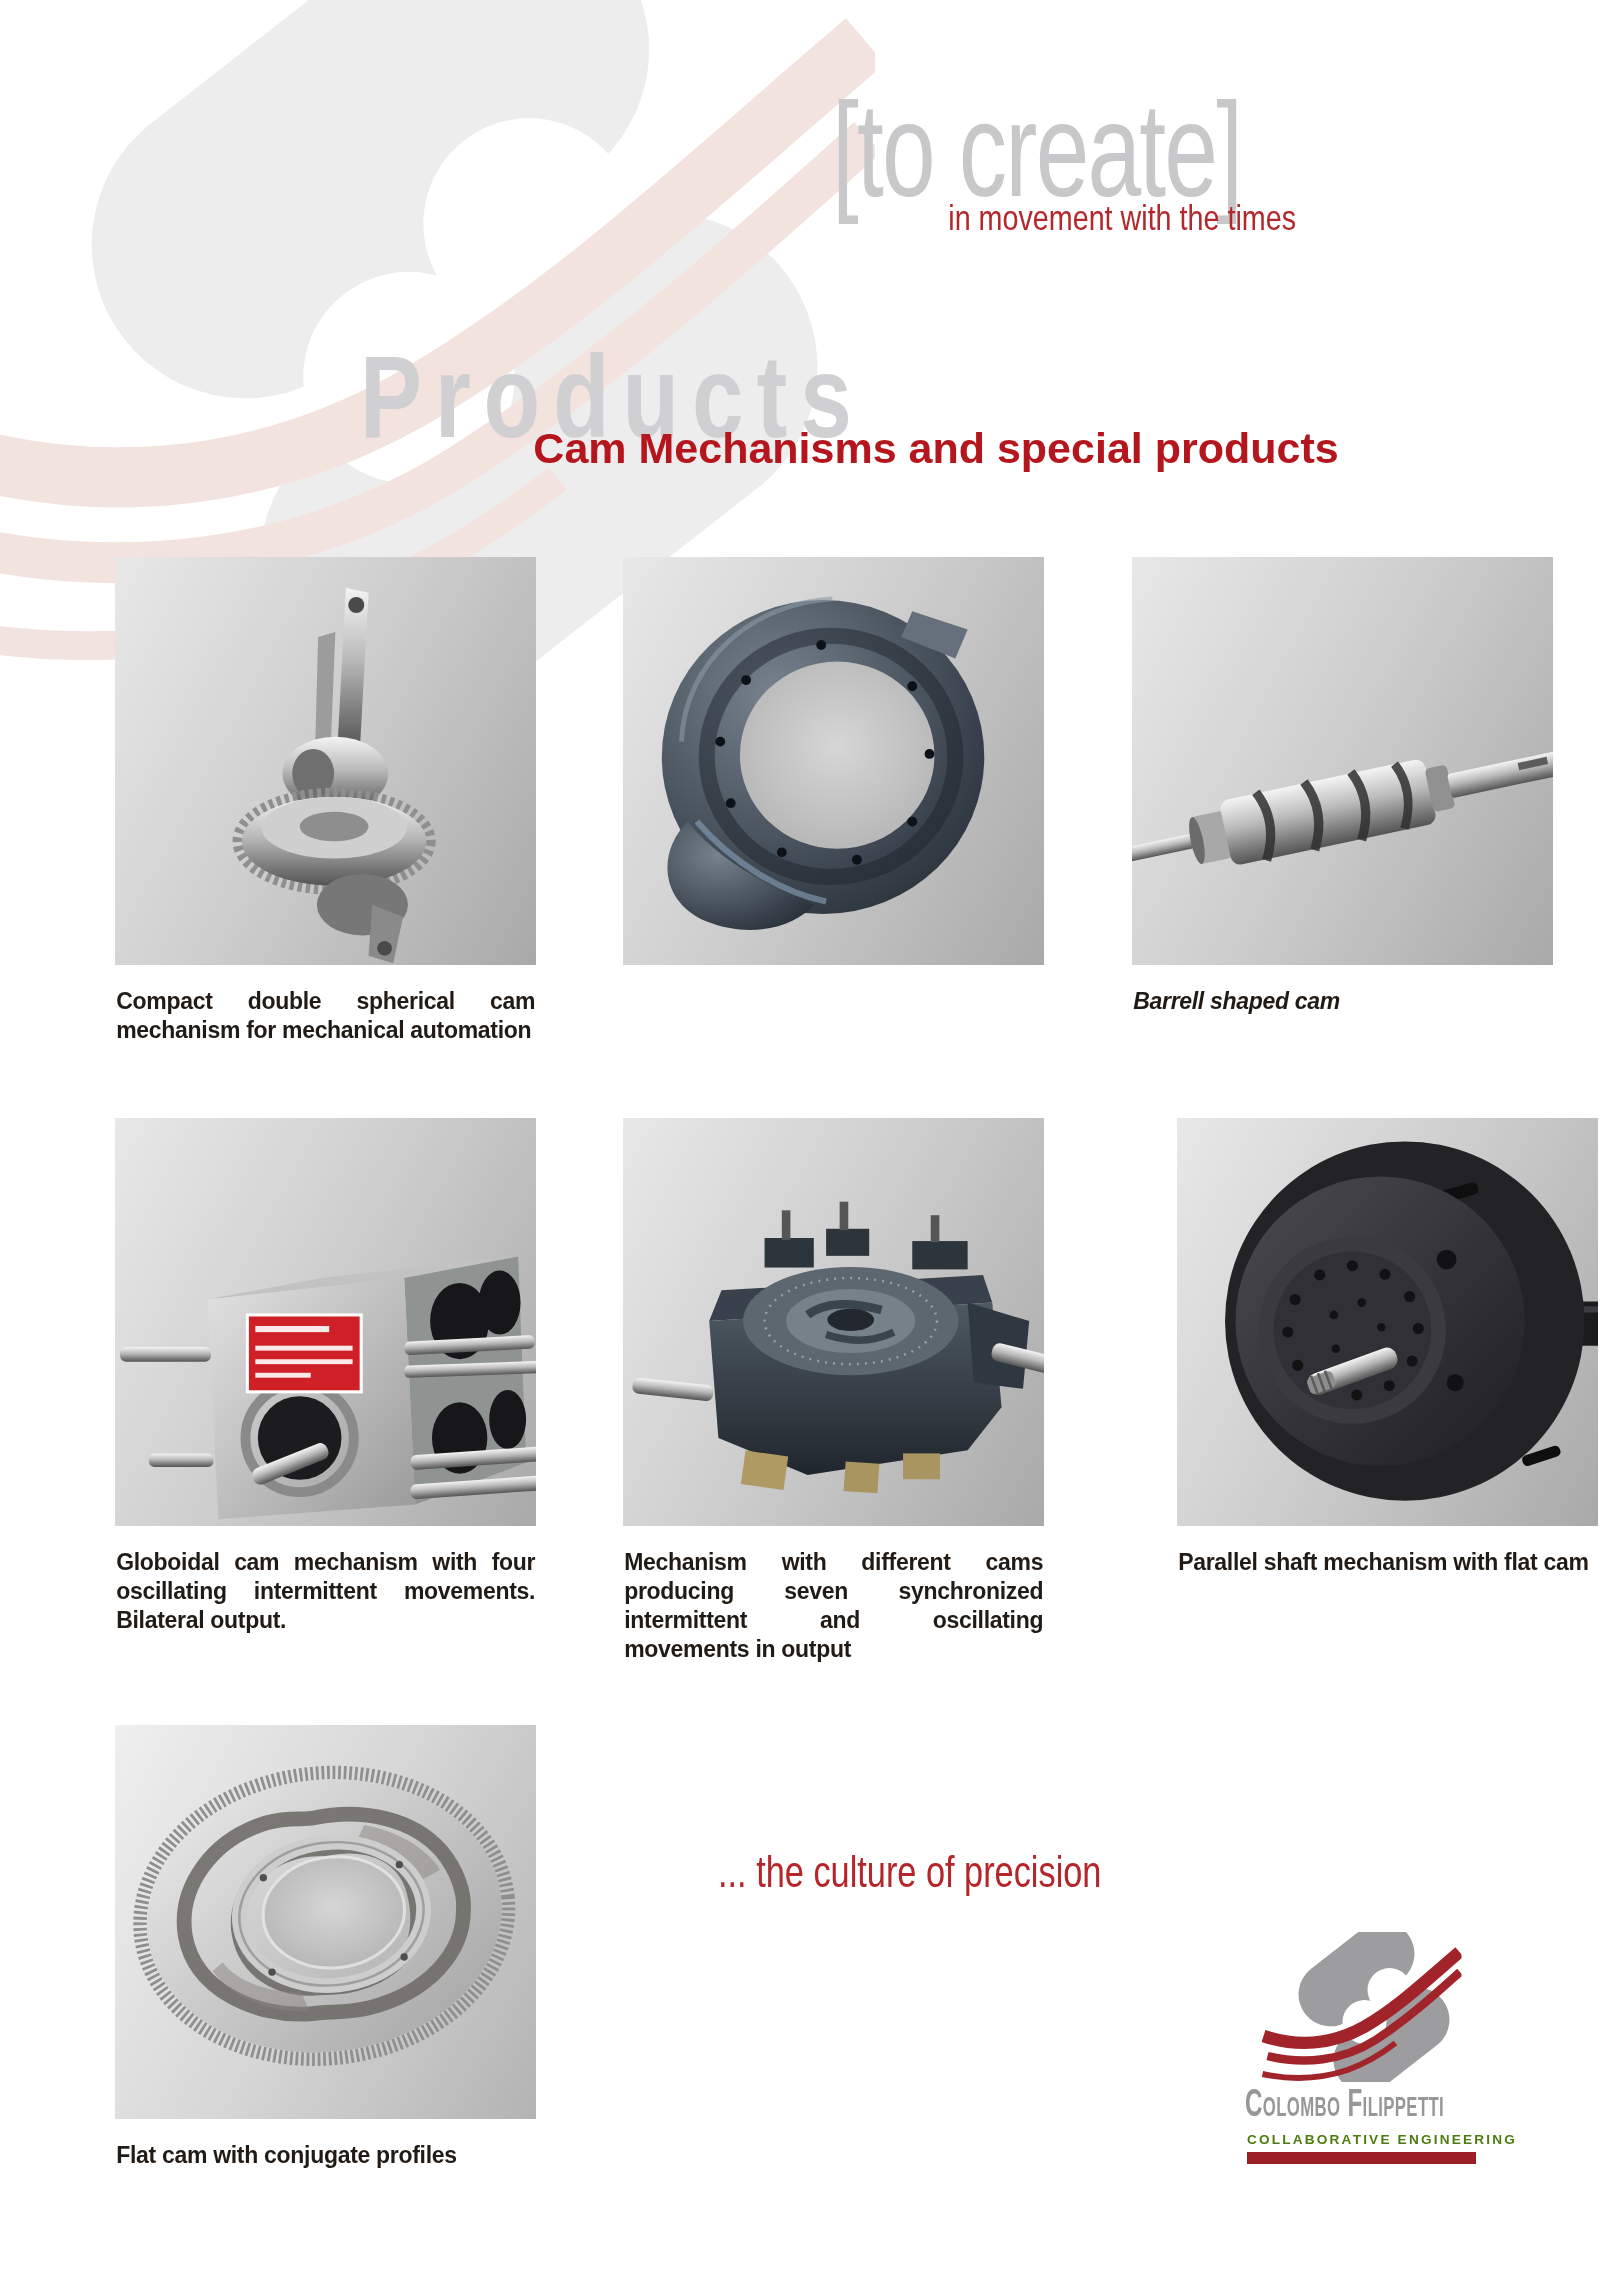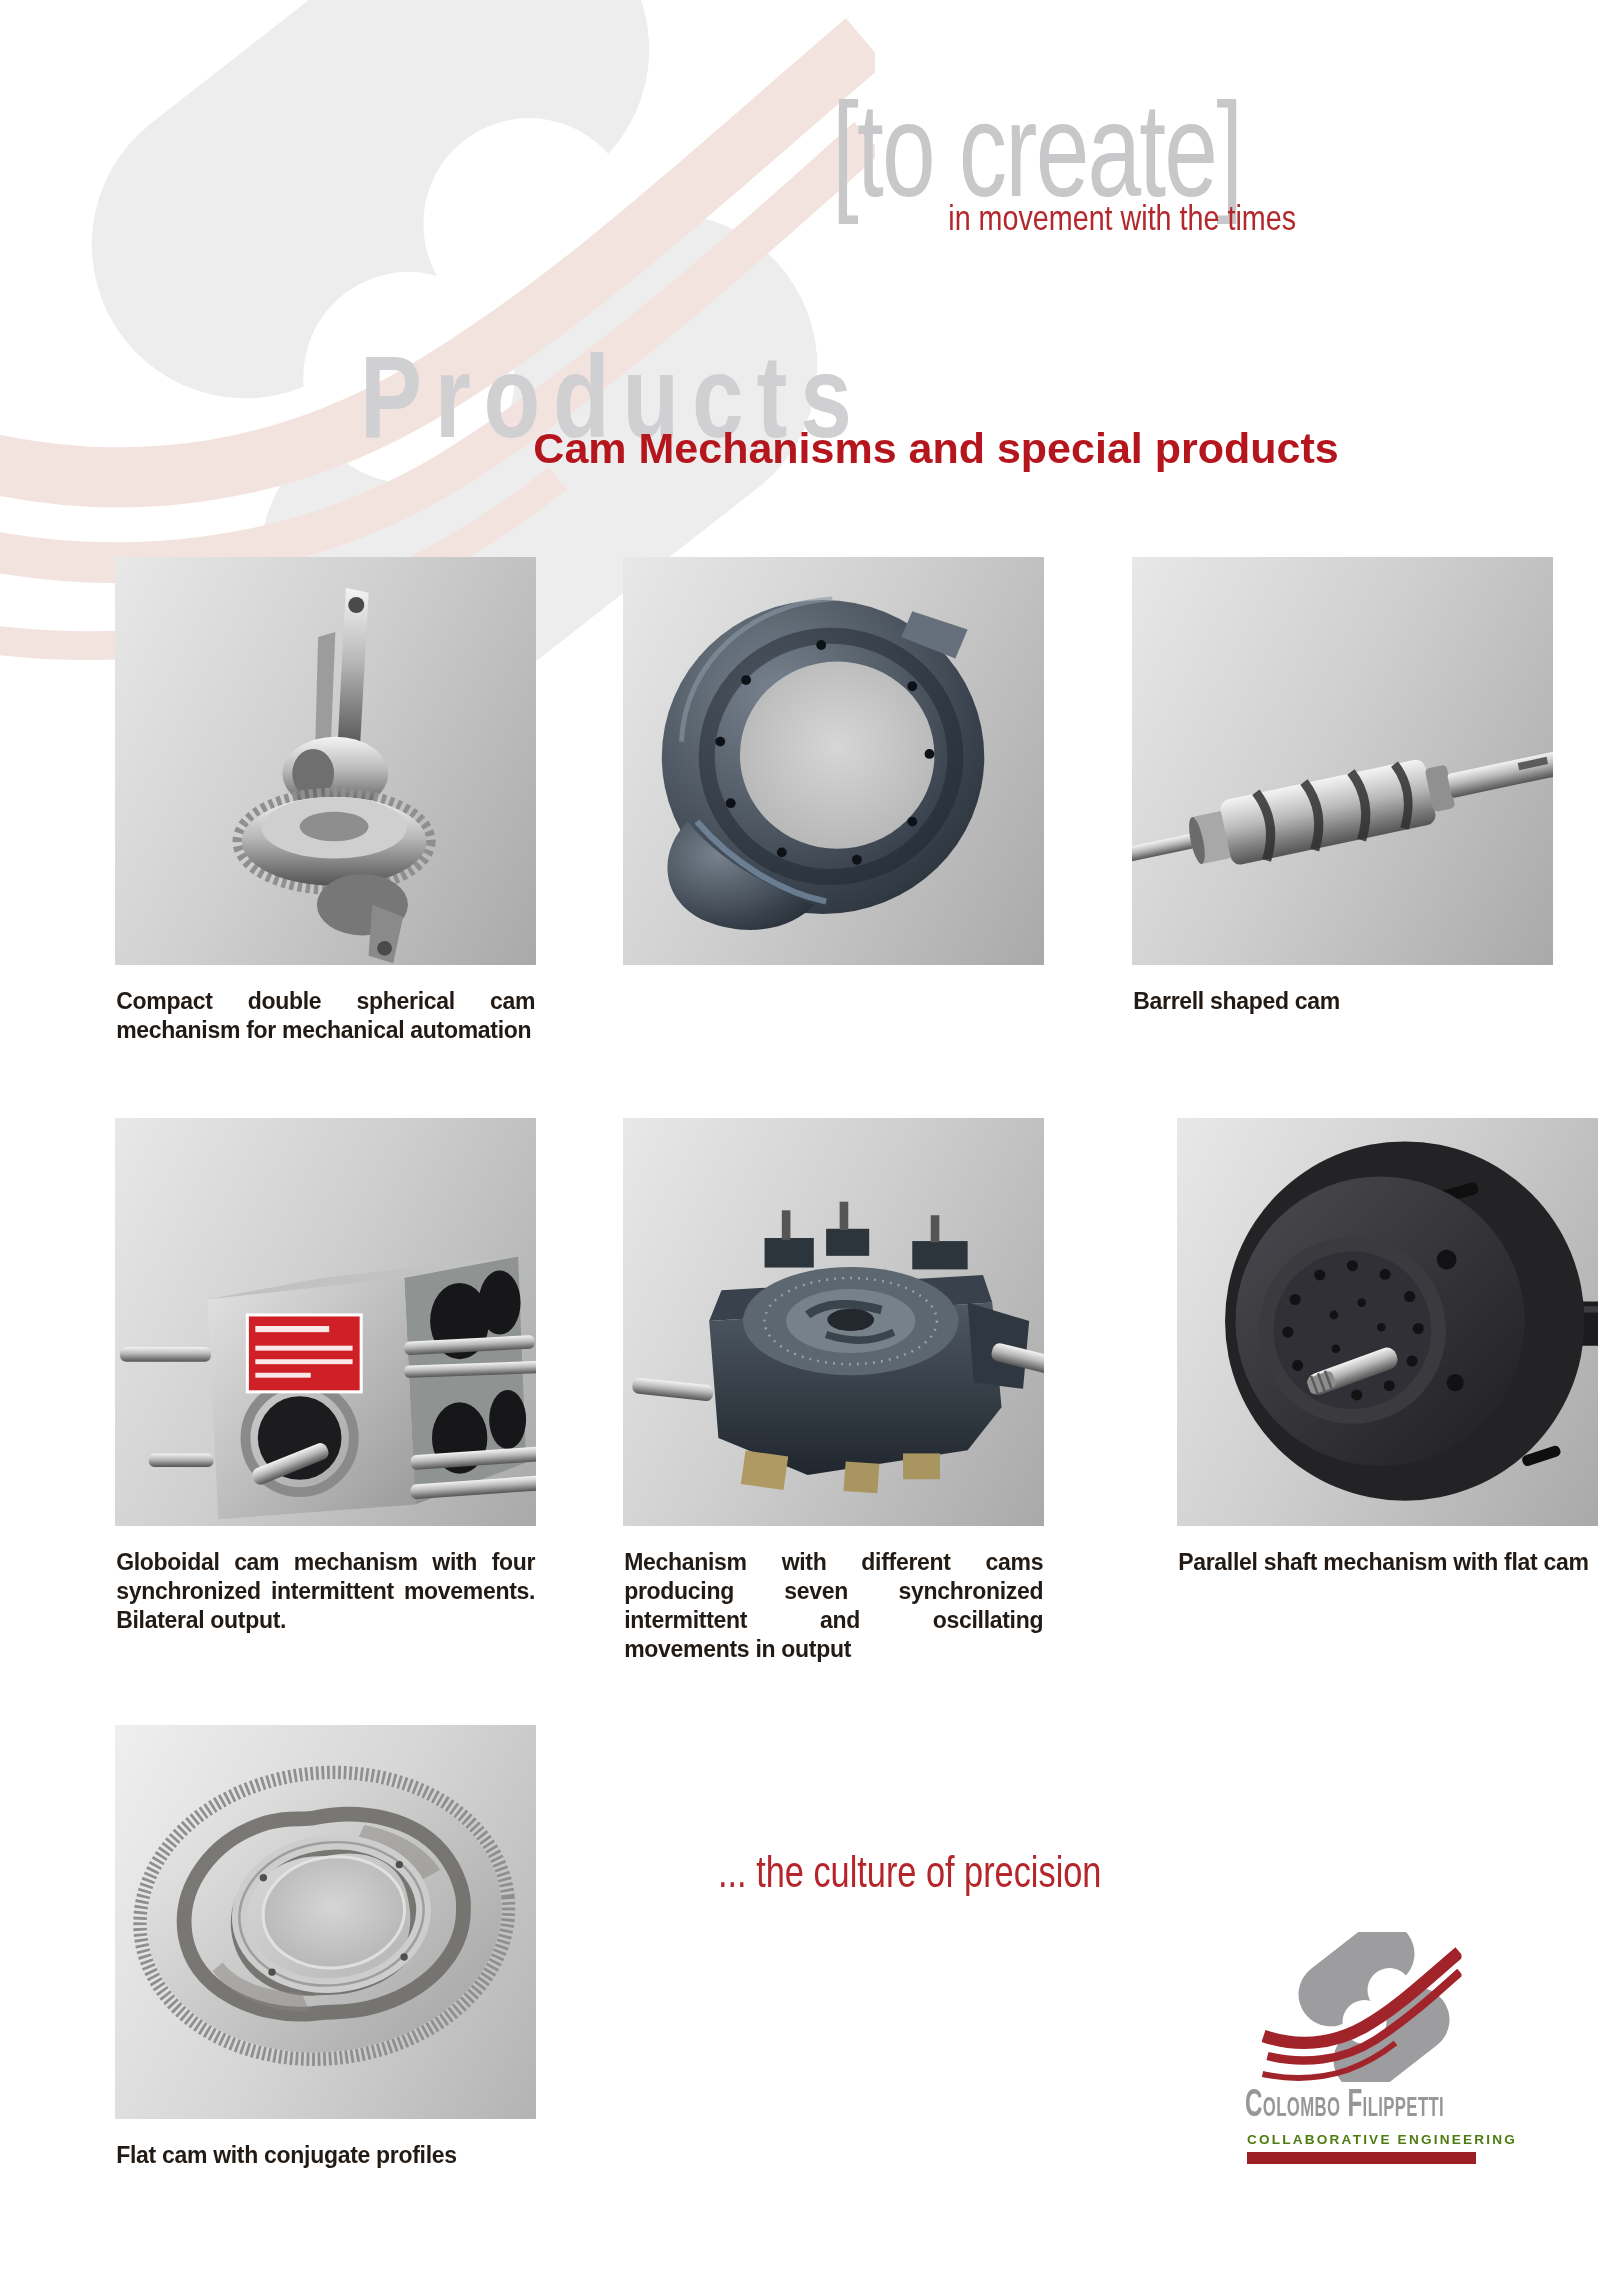--- a/index.html
+++ b/index.html
@@ -239,21 +239,21 @@
             <circle cx="258" cy="480" r="8"></circle>
             <circle cx="380" cy="492" r="8"></circle>
           <circle cx="470" cy="430" r="8"></circle>
             <circle cx="498" cy="320" r="8"></circle>
             <circle cx="470" cy="210" r="8"></circle>
         </g>
       </svg>
     </div>
   </figure>
 
-  <figure class="tile" style="left:1132px;top:557px;">
+  <figure class="tile" style="left:1132px;top:557px;font-style:italic;">
     <div class="photo">
       <svg viewBox="0 0 684 663">
         <g transform="rotate(-12 340 410)">
           <rect x="-30" y="398" width="140" height="24" rx="10" fill="url(#gShaft)"></rect>
           <rect x="96" y="372" width="58" height="78" rx="10" fill="#a8a8a8"></rect>
           <ellipse cx="100" cy="411" rx="10" ry="39" fill="#6b6b6b"></ellipse>
           <rect x="148" y="356" width="340" height="108" rx="16" fill="url(#gShaft)"></rect>
           <path d="M210,354 q26,54 -6,112" stroke="#2f2f2f" stroke-width="15" fill="none" opacity=".85"></path>
           <path d="M290,354 q26,54 -6,112" stroke="#2f2f2f" stroke-width="15" fill="none" opacity=".85"></path>
           <path d="M368,354 q26,54 -6,112" stroke="#2f2f2f" stroke-width="15" fill="none" opacity=".85"></path>
@@ -291,21 +291,21 @@
         <rect x="8" y="372" width="148" height="24" rx="10" fill="url(#gShaft)"></rect>
         <rect x="55" y="545" width="105" height="22" rx="9" fill="url(#gShaft)"></rect>
         <rect x="470" y="358" width="212" height="22" rx="9" transform="rotate(-3 576 369)" fill="url(#gShaft)"></rect>
         <rect x="470" y="398" width="250" height="20" rx="8" transform="rotate(-2 595 408)" fill="url(#gShaft)"></rect>
         <rect x="480" y="540" width="242" height="24" rx="10" transform="rotate(-4 601 552)" fill="url(#gShaft)"></rect>
         <rect x="480" y="588" width="222" height="24" rx="10" transform="rotate(-4 591 600)" fill="url(#gShaft)"></rect>
       </svg>
     </div>
     <figcaption class="cap">
       <span class="cap-line jline">Globoidal cam mechanism with four</span>
-      <span class="cap-line jline">synchronized intermittent movements.</span>
+      <span class="cap-line jline">oscillating intermittent movements.</span>
       <span class="cap-line">Bilateral output.</span>
     </figcaption>
   </figure>
 
   <figure class="tile" style="left:623px;top:1118px;">
     <div class="photo">
       <svg viewBox="0 0 684 663">
         <polygon points="160,280 585,255 600,300 140,330" fill="#39424c"></polygon>
         <path d="M140,330 L600,300 L615,470 L560,540 L300,580 L155,520 Z" fill="url(#gDark)"></path>
         <polygon points="560,300 660,330 650,440 570,430" fill="#2f3740"></polygon>

